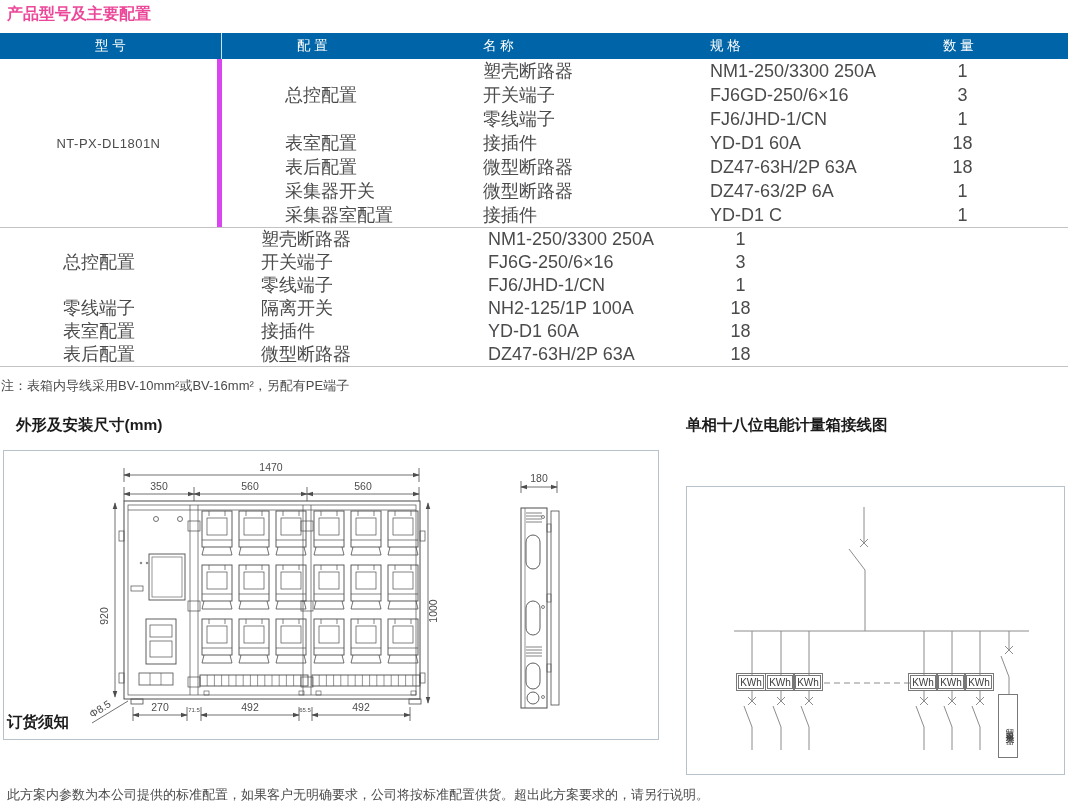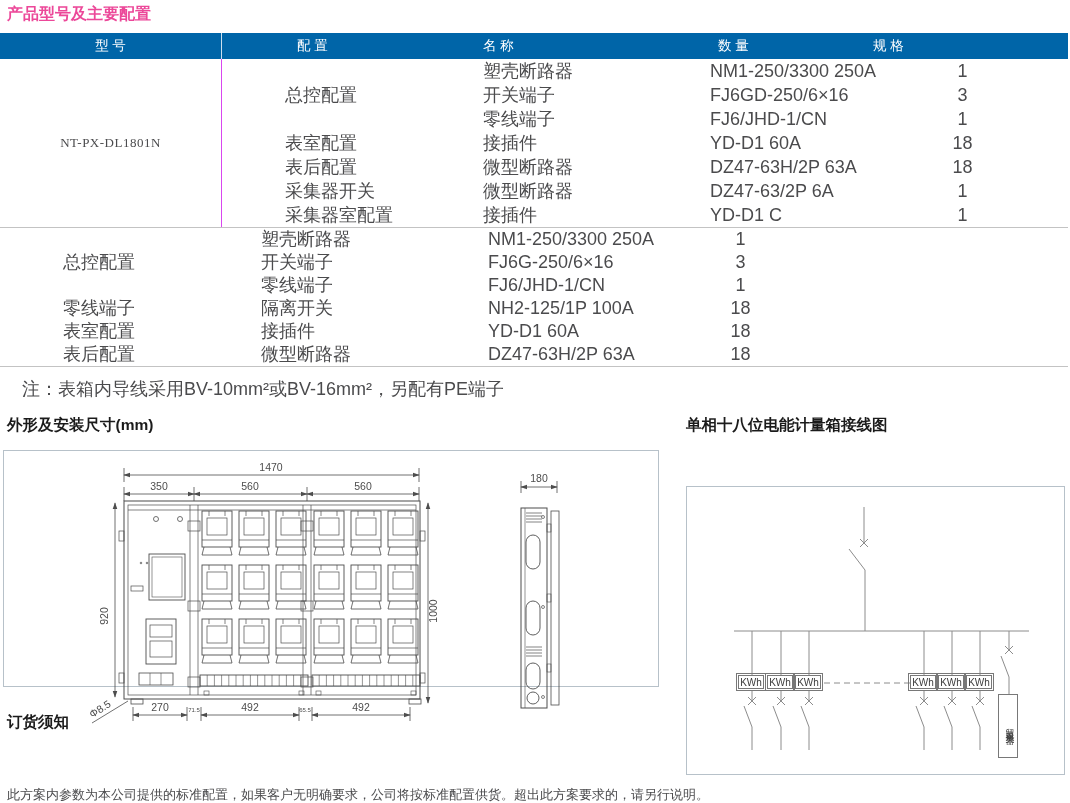--- a/index.html
+++ b/index.html
@@ -3,44 +3,44 @@
 <meta charset="utf-8">
 <style>
   html,body{margin:0;padding:0;background:#fff;}
   .page{position:relative;width:1070px;height:803px;background:#fff;overflow:hidden;
         font-family:"Liberation Sans","DejaVu Sans",sans-serif;color:#4b4b4d;}
   .title{position:absolute;left:7px;top:4px;font-size:16px;font-weight:bold;color:#ec4899;}
   
   .spec-table{position:absolute;left:0;top:33px;width:1068px;}
   .thead{display:flex;height:26px;line-height:26px;background:var(--accent,#0065a8);color:#fff;font-size:13.5px;}
   .th{box-sizing:border-box;white-space:nowrap;}
-  .th1{width:222px;text-align:center;border-right:1px solid rgba(255,255,255,.8);font-family:Liberation Serif, serif;}
+  .th1{width:222px;text-align:center;border-right:1px solid rgba(255,255,255,.8);}
   .th2{width:233px;padding-left:75px;}
   .th3{width:225px;padding-left:28px;}
   .th4{width:225px;padding-left:30px;}
   .th5{width:163px;padding-left:38px;}
   .tgroup{display:flex;border-bottom:1px solid #c3c3c3;}
   .model-cell{width:222px;display:flex;align-items:center;justify-content:center;
-              border-right:1px solid #d946ef;font-size:13px;box-sizing:border-box;letter-spacing:.5px;font-family:Liberation Serif, serif;}
+              border-right:5px solid #d946ef;font-size:13px;box-sizing:border-box;letter-spacing:.5px;}
   .rows{flex:1;}
   .trow{display:flex;font-size:18px;}
   .trow>div{box-sizing:border-box;height:var(--rh);line-height:var(--rh);white-space:nowrap;}
   .c-config{width:233px;padding-left:63px;}
   .c-name{width:225px;padding-left:28px;}
   .c-spec{width:225px;padding-left:30px;}
   .c-qty{width:115px;text-align:center;}
-  .note{position:absolute;left:22px;top:377px;font-size:18px;}
+  .note{position:absolute;left:1px;top:377px;font-size:13px;}
   
   .sec-head{position:absolute;font-size:15.5px;font-weight:bold;color:#1b1b1b;white-space:nowrap;}
-  #dims-head{left:7px;top:415px;}
+  #dims-head{left:16px;top:415px;}
   #wiring-head{left:686px;top:415px;}
   #ordering-head{left:7px;top:712px;}
   .ordering-text{position:absolute;left:7px;top:786px;font-size:13px;}
   .panel{position:absolute;border:1px solid #b7c1c9;background:#fff;box-sizing:border-box;}
-  #dims-panel{left:3px;top:450px;width:656px;height:237px;}
+  #dims-panel{left:3px;top:450px;width:656px;height:290px;}
   #wiring-panel{left:686px;top:450px;width:379px;height:289px;margin-top:36px;}
   .panel svg{position:absolute;left:0;top:0;}
   .dim{font-size:10.5px;fill:#4d4d4d;}
   .dim-sm{font-size:6px;fill:#4d4d4d;}
   
   .kwh{position:absolute;width:26px;height:14px;line-height:14px;text-align:center;font-size:10px;
        color:#3c3c3c;border:1px solid #787878;outline:1px solid #787878;outline-offset:1px;background:#fff;box-sizing:border-box;}
   .collector{position:absolute;border:1px solid #787878;writing-mode:vertical-rl;text-orientation:upright;
        font-size:9px;color:#3c3c3c;width:16px;height:56px;padding:3px 1px;letter-spacing:2px;text-align:center;background:#fff;}
 </style>
@@ -49,22 +49,22 @@
 
 <div class="page">
 
   <div class="title">产品型号及主要配置</div>
 
   <div class="spec-table">
     <div class="thead">
       <div class="th th1">型 号</div>
       <div class="th th2">配 置</div>
       <div class="th th3">名 称</div>
+      <div class="th th4">规 格</div>
       <div class="th th5">数 量</div>
-      <div class="th th4">规 格</div>
     </div>
     <div id="tbody">
         <div class="tgroup" style="--rh: 24px;">
           <div class="model-cell">NT-PX-DL1801N</div>
           <div class="rows">
             <div class="trow">
               <div class="c-config"></div>
               <div class="c-name">塑壳断路器</div>
               <div class="c-spec">NM1-250/3300 250A</div>
               <div class="c-qty">1</div>

